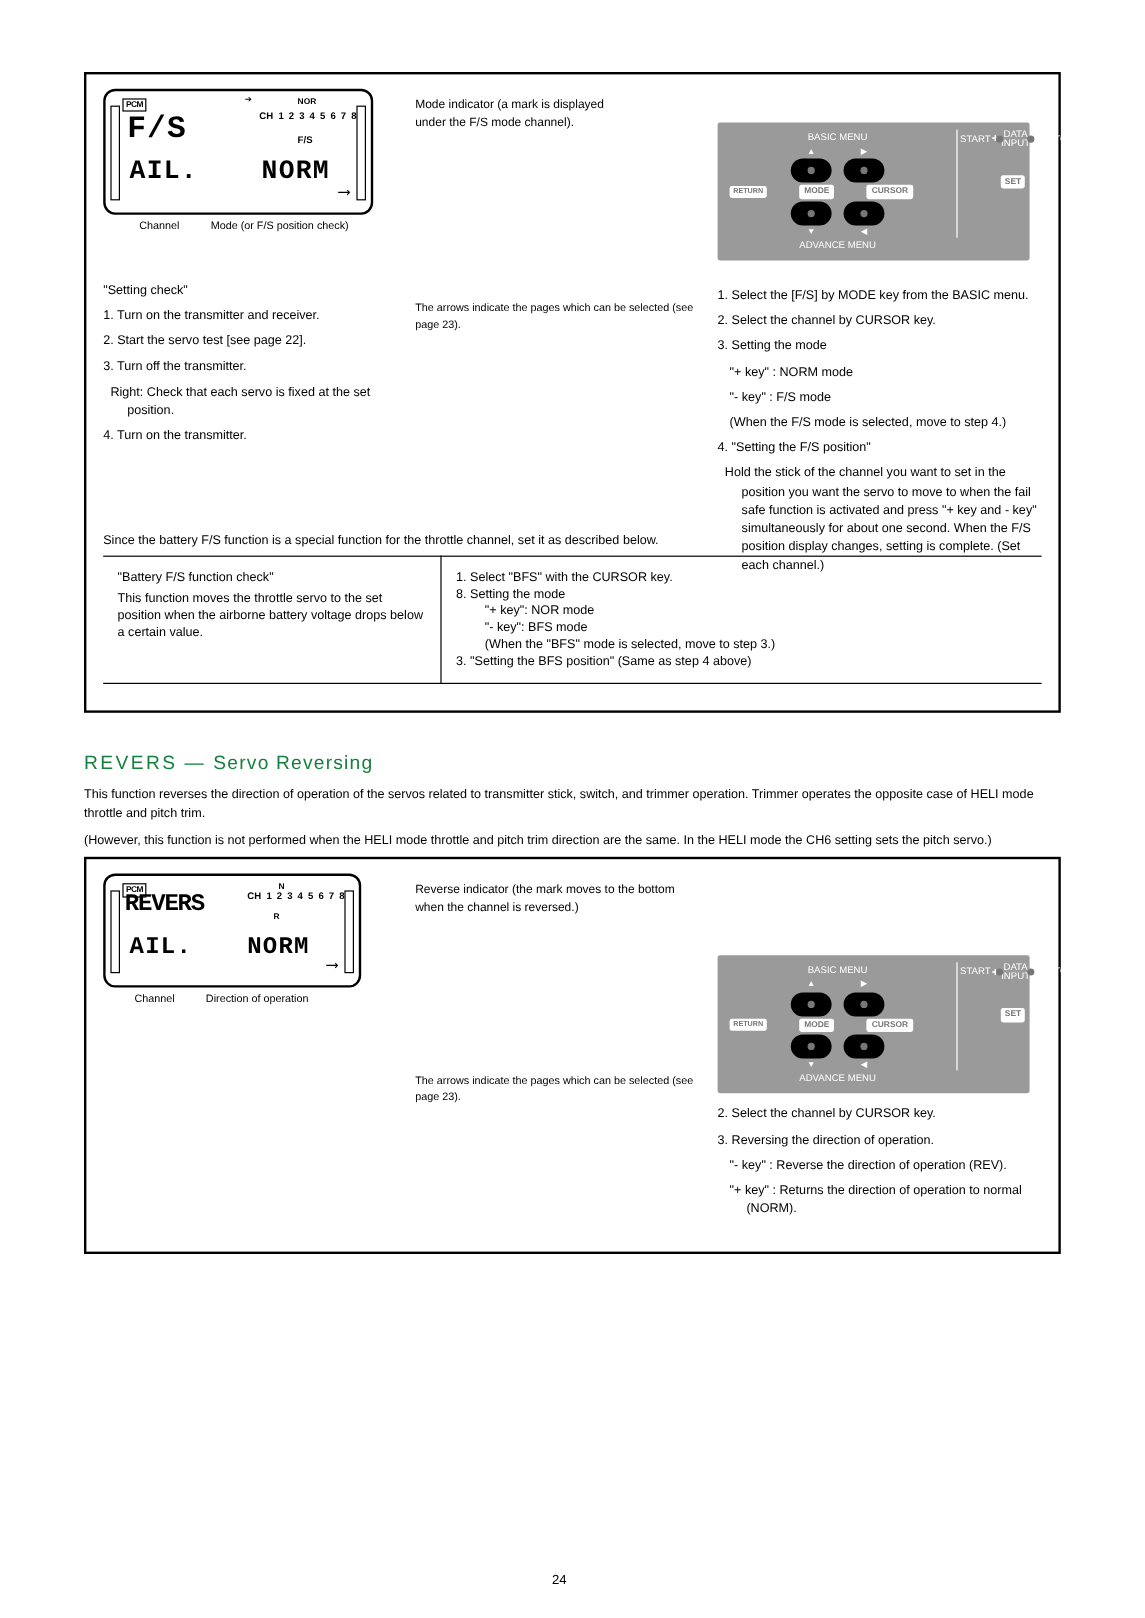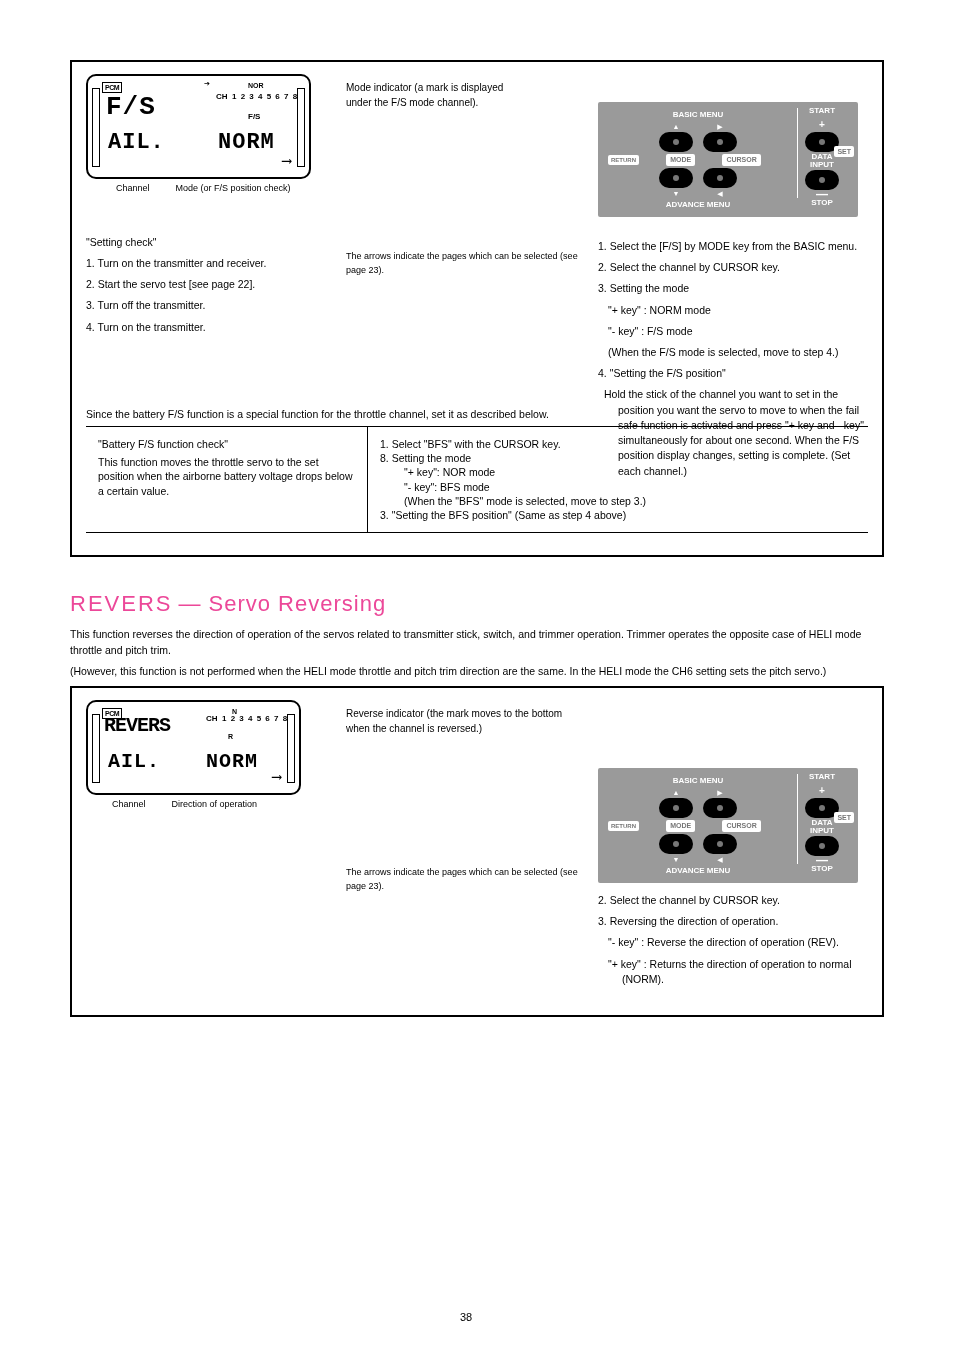--- a/index.html
+++ b/index.html
@@ -79,53 +79,53 @@
 
   
   .keypad {
     background: #9a9a9a;
     border-radius: 2px;
     padding: 6px 6px 6px 6px;
     width: 260px;
     position: relative;
     font-family: Arial;
   }
-  .kp-label { color: #fff; font-weight: bold; font-size: 8px; text-align: center; }
+  .kp-label { color: #fff; font-weight: normal; font-size: 8px; text-align: center; }
   .kp-btn {
     background: #000; border-radius: 11px; width: 34px; height: 20px; display:inline-block;
     position: relative;
   }
   .kp-btn::after { content:''; position:absolute; left:50%; top:50%; width:6px; height:6px; background:#777; border-radius:50%; transform:translate(-50%,-50%);}
   .kp-row { display:flex; align-items:center; justify-content:center; gap:8px; margin:2px 0;}
   .kp-cell { display:flex; flex-direction:column; align-items:center; gap:1px; }
   .kp-mid { display:flex; align-items:center; justify-content:space-between; padding:0 4px; margin:2px 0;}
   .kp-return { background:#fff; color:#777; font-size:6px; font-weight:bold; padding:1px 3px; border-radius:2px;}
   .kp-mode-cursor { background:#fff; color:#777; font-size:7px; font-weight:bold; padding:1px 4px; border-radius:2px;}
   .kp-divider { width:1px; height:90px; background:#fff; position:absolute; right:60px; top:6px;}
   .kp-tri-up::before { content:'▲'; color:#fff; font-size:7px; display:block; text-align:center;}
   .kp-tri-dn::before { content:'▼'; color:#fff; font-size:7px; display:block; text-align:center;}
   .kp-tri-rt::before { content:'▶'; color:#fff; font-size:7px; display:block; text-align:center;}
   .kp-tri-lt::before { content:'◀'; color:#fff; font-size:7px; display:block; text-align:center;}
   .kp-plus { color:#fff; font-weight:bold; font-size:10px; text-align:center;}
   .kp-minus { color:#fff; font-weight:bold; font-size:12px; text-align:center; line-height:0.5;}
   .kp-set { position:absolute; right:4px; top:44px; background:#fff; color:#777; font-size:7px; font-weight:bold; padding:1px 3px; border-radius:2px;}
-  .kp-right-col { position:absolute; right:14px; top:4px; width:44px; display:flex; flex-direction:column; align-items:center; gap:1px;}
+  .kp-right-col { position:absolute; right:14px; top:4px; width:44px; display:flex; flex-direction:row; align-items:center; gap:1px;}
   .kp-left-block { width:188px; }
 
   
   .instr { font-size: 10.5px; line-height: 1.45; }
   .instr .step { margin-bottom: 6px; text-indent: -14px; padding-left: 14px;}
   .gray-row { background: #e6e6e6; }
   table.steps { width: 100%; border-collapse: collapse; }
   table.steps td { border-top: 1px solid #000; border-bottom: 1px solid #000; padding: 10px 12px; vertical-align: top; font-size:10.5px;}
   .above-box-text { font-size: 10.5px; margin: 6px 0 4px 0; line-height:1.45;}
 
   .section-title {
     font-family: Arial, sans-serif;
-    font-size: 22px; letter-spacing: 2px; color: #ec4899;
+    font-size: 16px; letter-spacing: 2px; color: #15803d;
     margin: 32px 0 8px 0;
   }
   .section-title .dash { margin: 0 6px; }
   .body-text { font-size: 10.5px; line-height: 1.5; margin-bottom: 6px; }
 </style>
 </head>
 <body>
 
 <div class="panel">
   <div class="panel-top-row">
@@ -223,20 +223,21 @@
         <div class="step" style="padding-left:20px;">Hold the stick of the channel you want to set in the position you want the servo to move to when the fail safe function is activated and press "+ key and - key" simultaneously for about one second. When the F/S position display changes, setting is complete. (Set each channel.)</div>
       </div>
     </div>
   </div>
 
   <div class="instr" style="margin-top:-250px; width:260px;">
     <div style="font-size:10.5px; margin-bottom:6px;">"Setting check"</div>
     <div class="step">1. Turn on the transmitter and receiver.</div>
     <div class="step">2. Start the servo test [see page 22].</div>
     <div class="step">3. Turn off the transmitter.</div>
+    <div class="step" style="padding-left:20px;">Right: Check that each servo is fixed at the set position.</div>
     <div class="step">4. Turn on the transmitter.</div>
   </div>
 
   <div style="clear:both; height:60px;"></div>
 
 
   <div class="above-box-text">Since the battery F/S function is a special function for the throttle channel, set it as described below.</div>
 
   <table class="steps">
     <tbody>
@@ -349,13 +350,13 @@
       <div class="instr" style="margin-top:10px;">
         <div class="step">2. Select the channel by CURSOR key.</div>
         <div class="step">3. Reversing the direction of operation.</div>
         <div class="step" style="padding-left:24px;">"- key" : Reverse the direction of operation (REV).</div>
         <div class="step" style="padding-left:24px;">"+ key" : Returns the direction of operation to normal (NORM).</div>
       </div>
     </div>
   </div>
 </div>
 
-<div class="page-num">38</div>
+<div class="page-num">24</div>
 
 </body></html>

